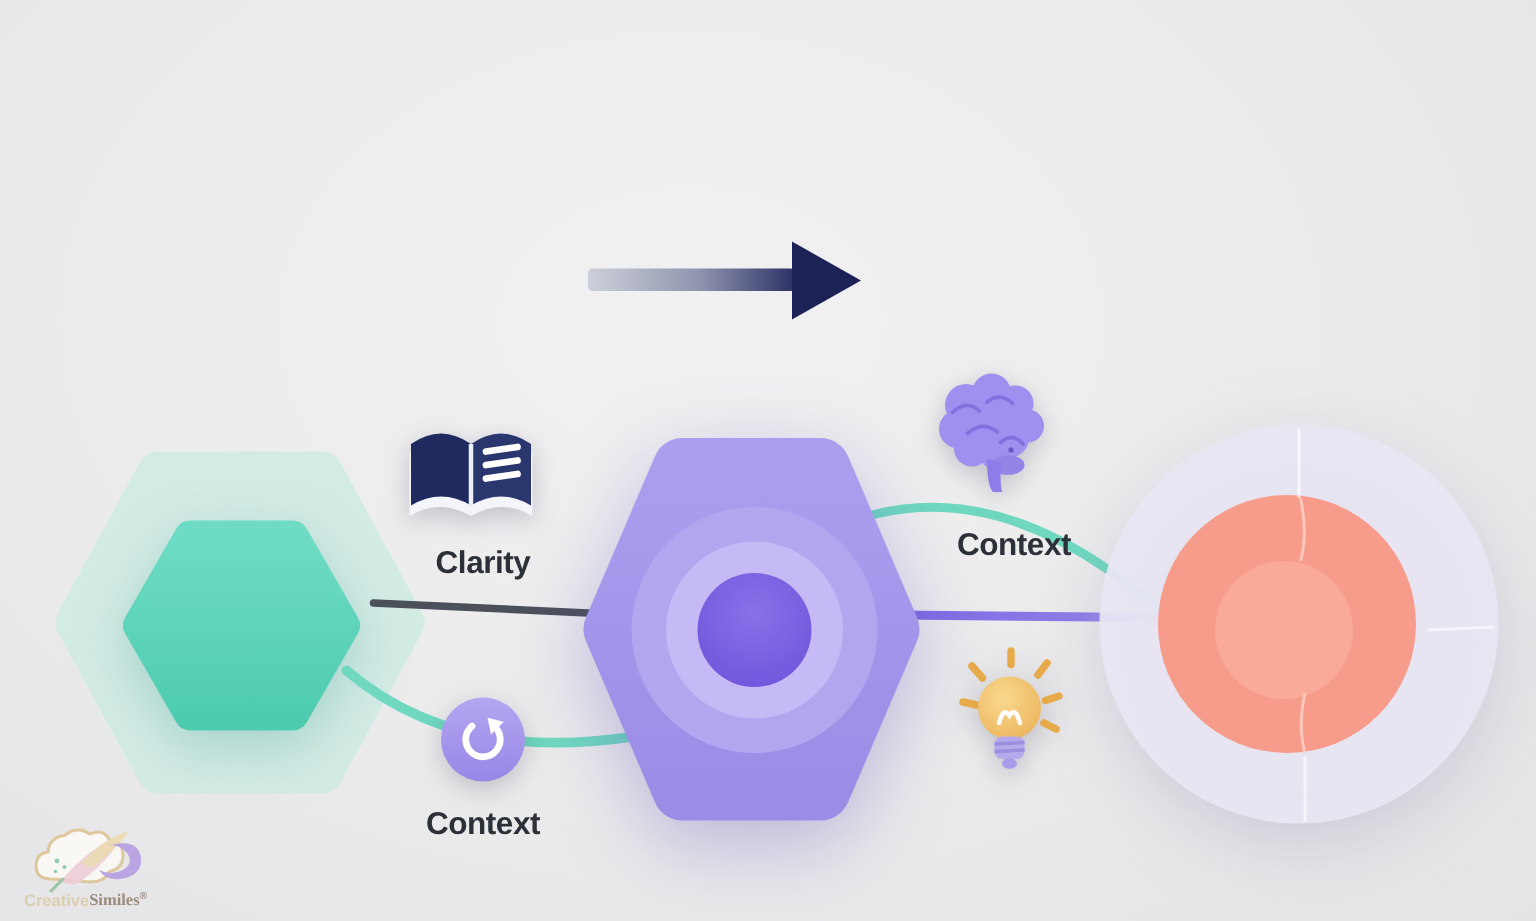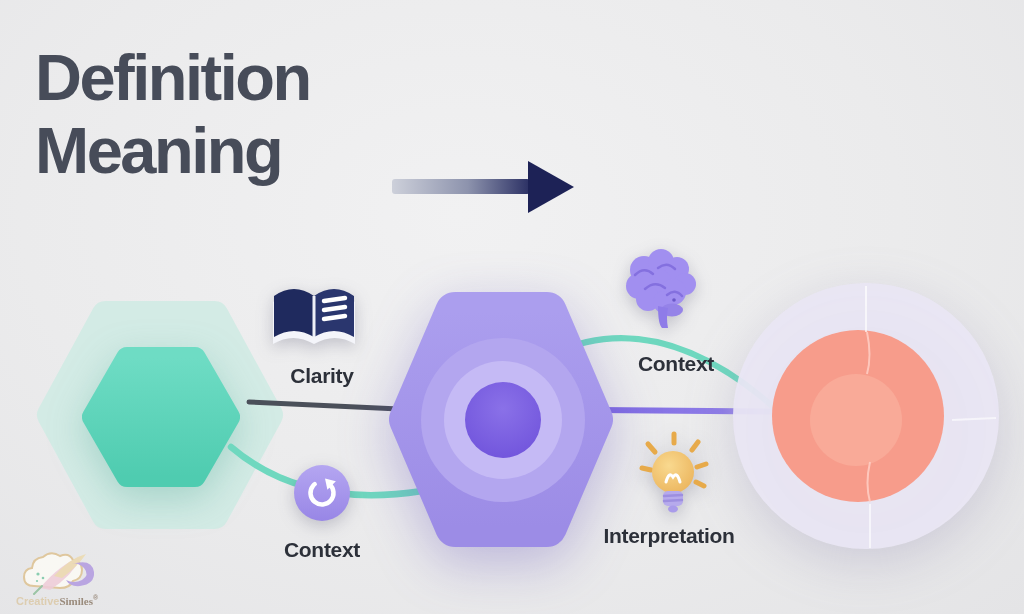--- a/index.html
+++ b/index.html
@@ -43,24 +43,20 @@
   }
   .wm-prefix{color:#ddcdb0;margin-top:28px;}
   .wm-suffix{color:#9a8b7c;font-family:Liberation Serif, serif;}
   .wm-mark{color:#9a8b7c;font-size:7px;vertical-align:super;}
 </style>
 </head>
 <body>
 
 <div class="canvas">
 
-  <div class="abs title">
-    <div>Definition</div>
-    <div>Meaning</div>
-  </div>
 
   <div class="abs arrow-shaft"></div>
   <div class="abs arrow-head"></div>
 
   <svg class="abs" style="left:0;top:0;" width="1024" height="614" viewBox="0 0 1024 614">
     <defs>
       <linearGradient id="purpleFade" gradientUnits="userSpaceOnUse" x1="598" y1="410" x2="806" y2="412">
         <stop offset="0" stop-color="#7e6ae2"></stop>
         <stop offset="0.6" stop-color="#8f7de8"></stop>
         <stop offset="1" stop-color="#8f7de8" stop-opacity="0.15"></stop>
@@ -191,21 +187,20 @@
     <g stroke="#9d8fe0" stroke-width="2.5" stroke-linecap="round">
       <line x1="32" y1="66" x2="50" y2="65"></line>
       <line x1="32" y1="71" x2="50" y2="70"></line>
     </g>
     <ellipse cx="41" cy="79" rx="5" ry="3.5" fill="#a99bea"></ellipse>
   </svg>
 
   <div class="abs node-label lbl-clarity">Clarity</div>
   <div class="abs node-label lbl-context-bottom">Context</div>
   <div class="abs node-label lbl-context-top">Context</div>
-  <div class="abs node-label lbl-interpretation">Interpretation</div>
 
   <svg class="abs" style="left:20px;top:546px;" width="92" height="50" viewBox="0 0 92 50" opacity="0.85">
     <path d="M14,40 Q4,40 4,31 Q4,23 12,22 Q13,12 23,11 Q31,4 40,10 Q49,6 53,14 Q62,15 62,24 Q62,33 53,35 Q50,42 40,42 Z" fill="#fdfbf6" stroke="#dec291" stroke-width="2"></path>
     <path d="M20,42 Q40,18 62,10 Q52,30 30,44 Z" fill="#efc9d6" opacity="0.9"></path>
     <path d="M34,30 Q50,12 66,8 Q58,20 42,32 Z" fill="#ecd9a8" opacity="0.9"></path>
     <path d="M52,18 Q72,12 74,26 Q75,38 60,40 Q50,41 46,34 Q54,38 62,34 Q70,29 64,22 Q58,16 52,18 Z" fill="#b29ae0"></path>
     <g fill="#7cc9a8">
       <circle cx="18" cy="28" r="1.6"></circle>
         <circle cx="23" cy="32" r="1.3"></circle>
         <circle cx="17" cy="35" r="1.1"></circle>

